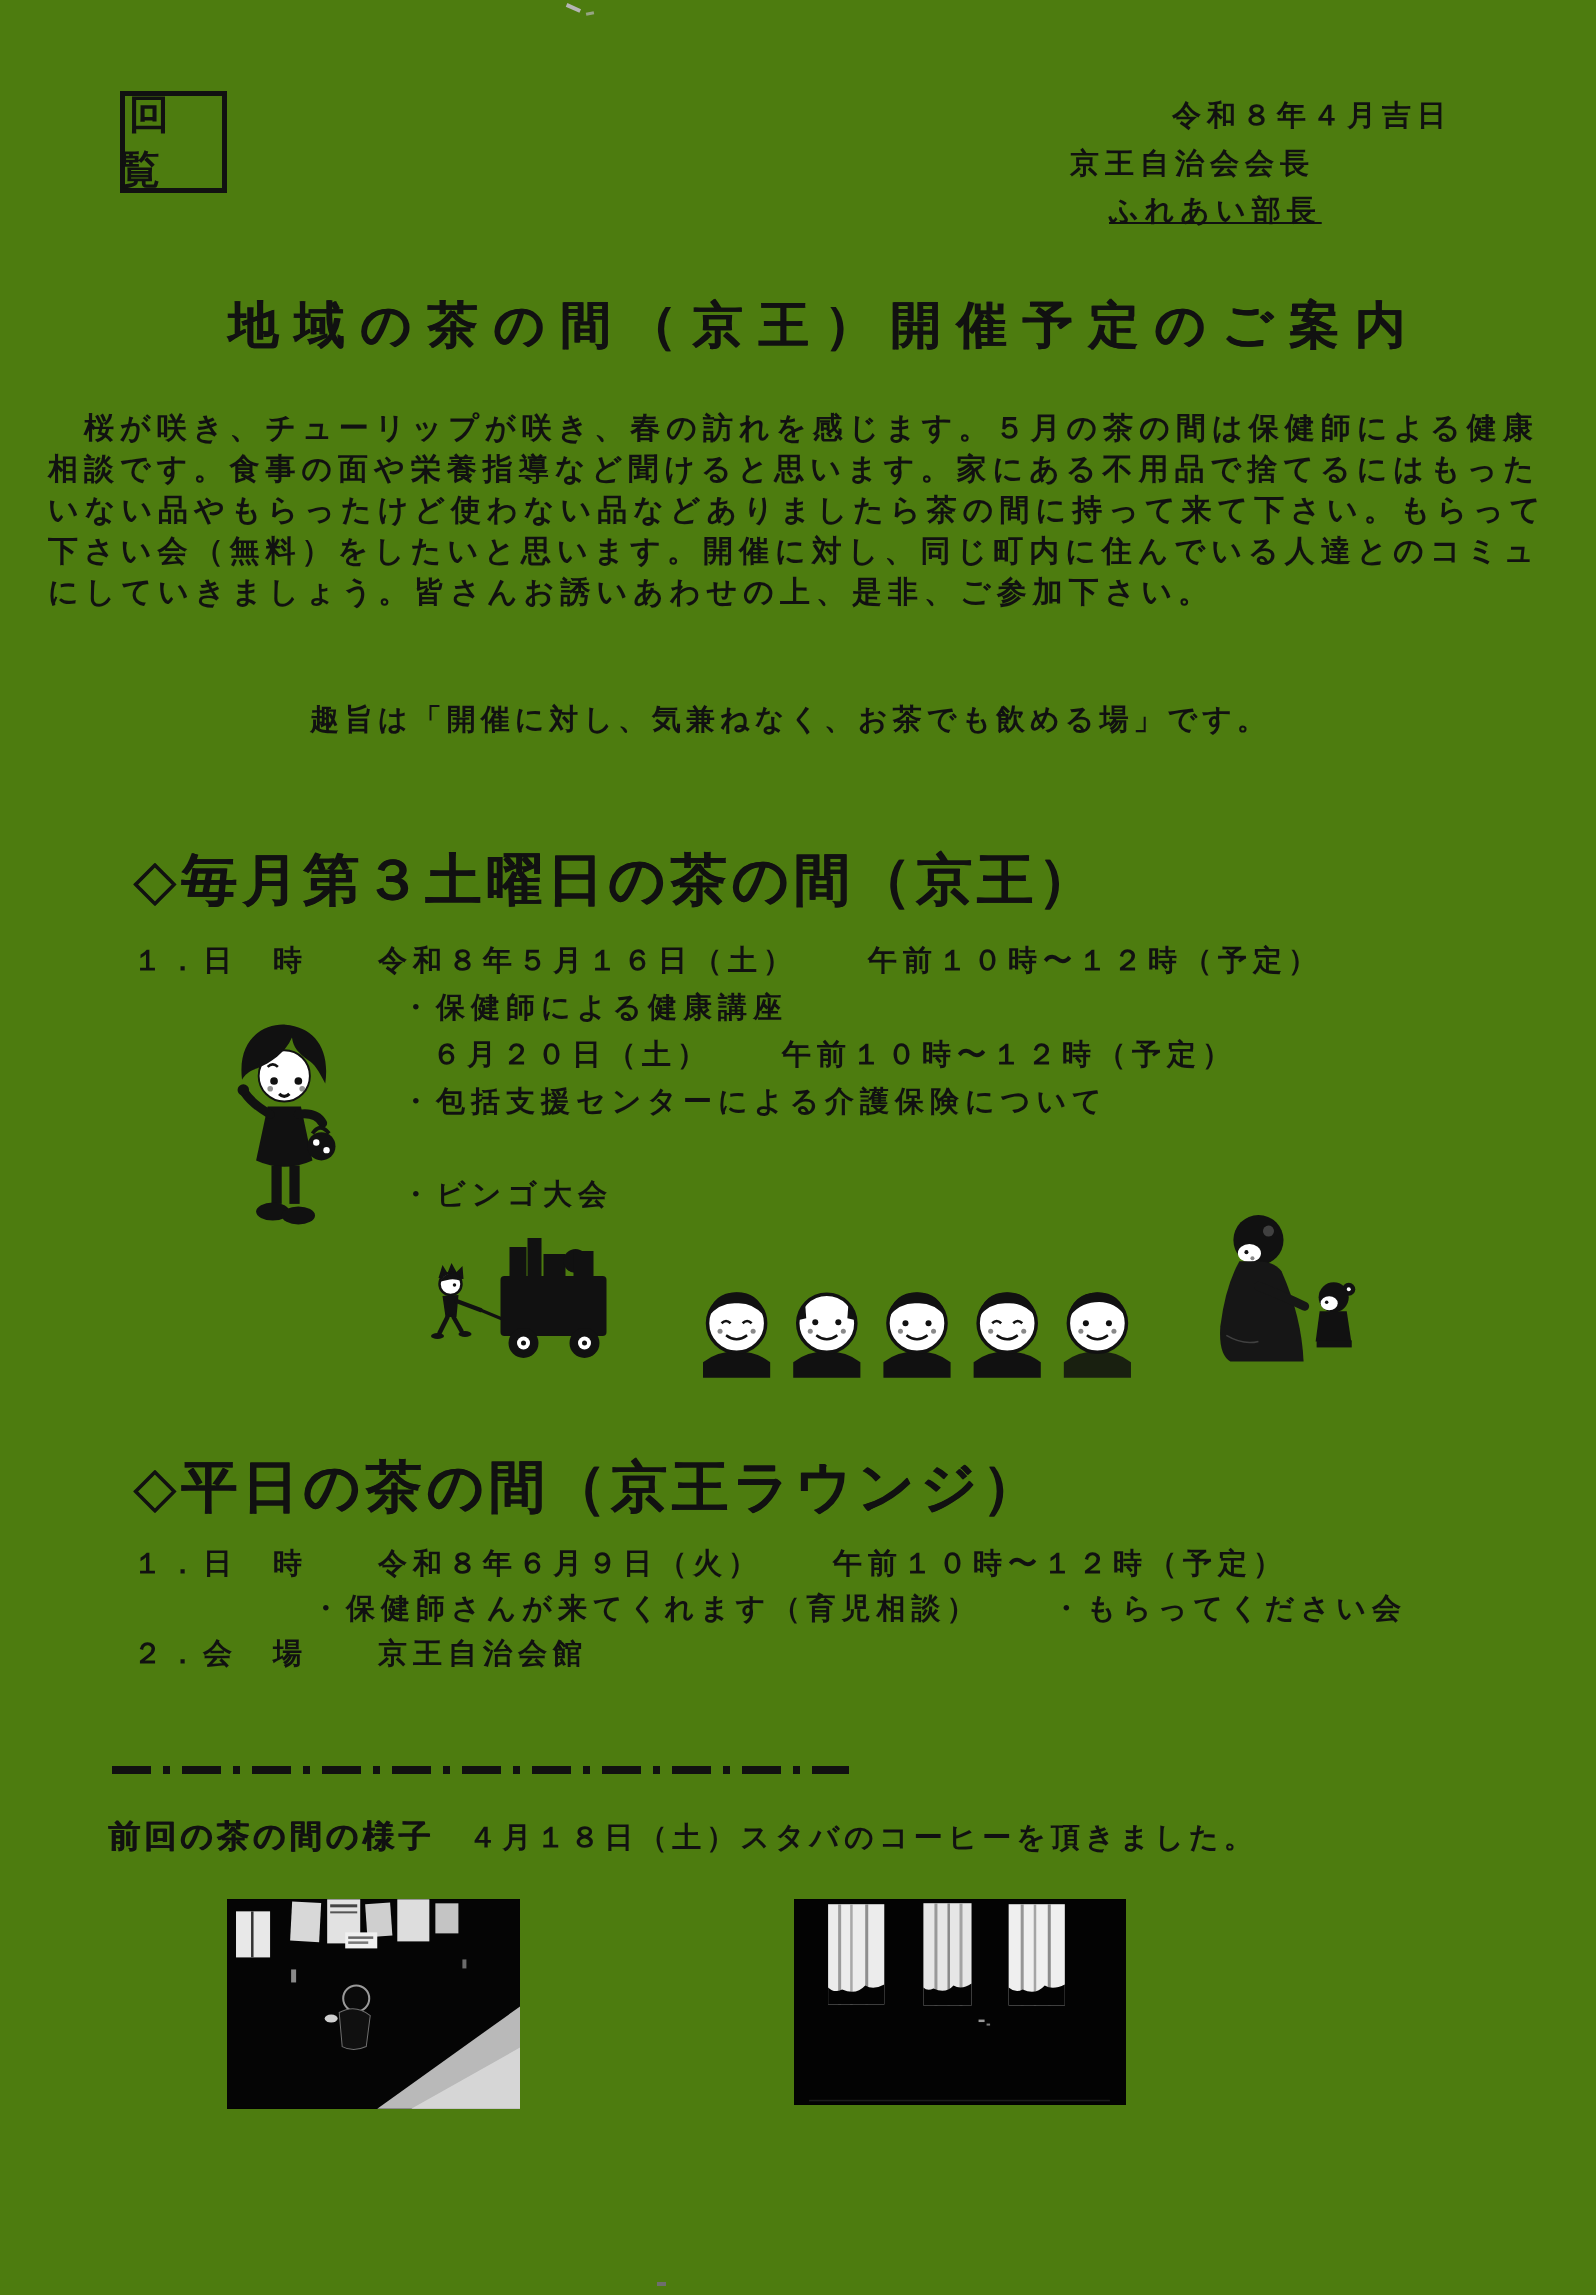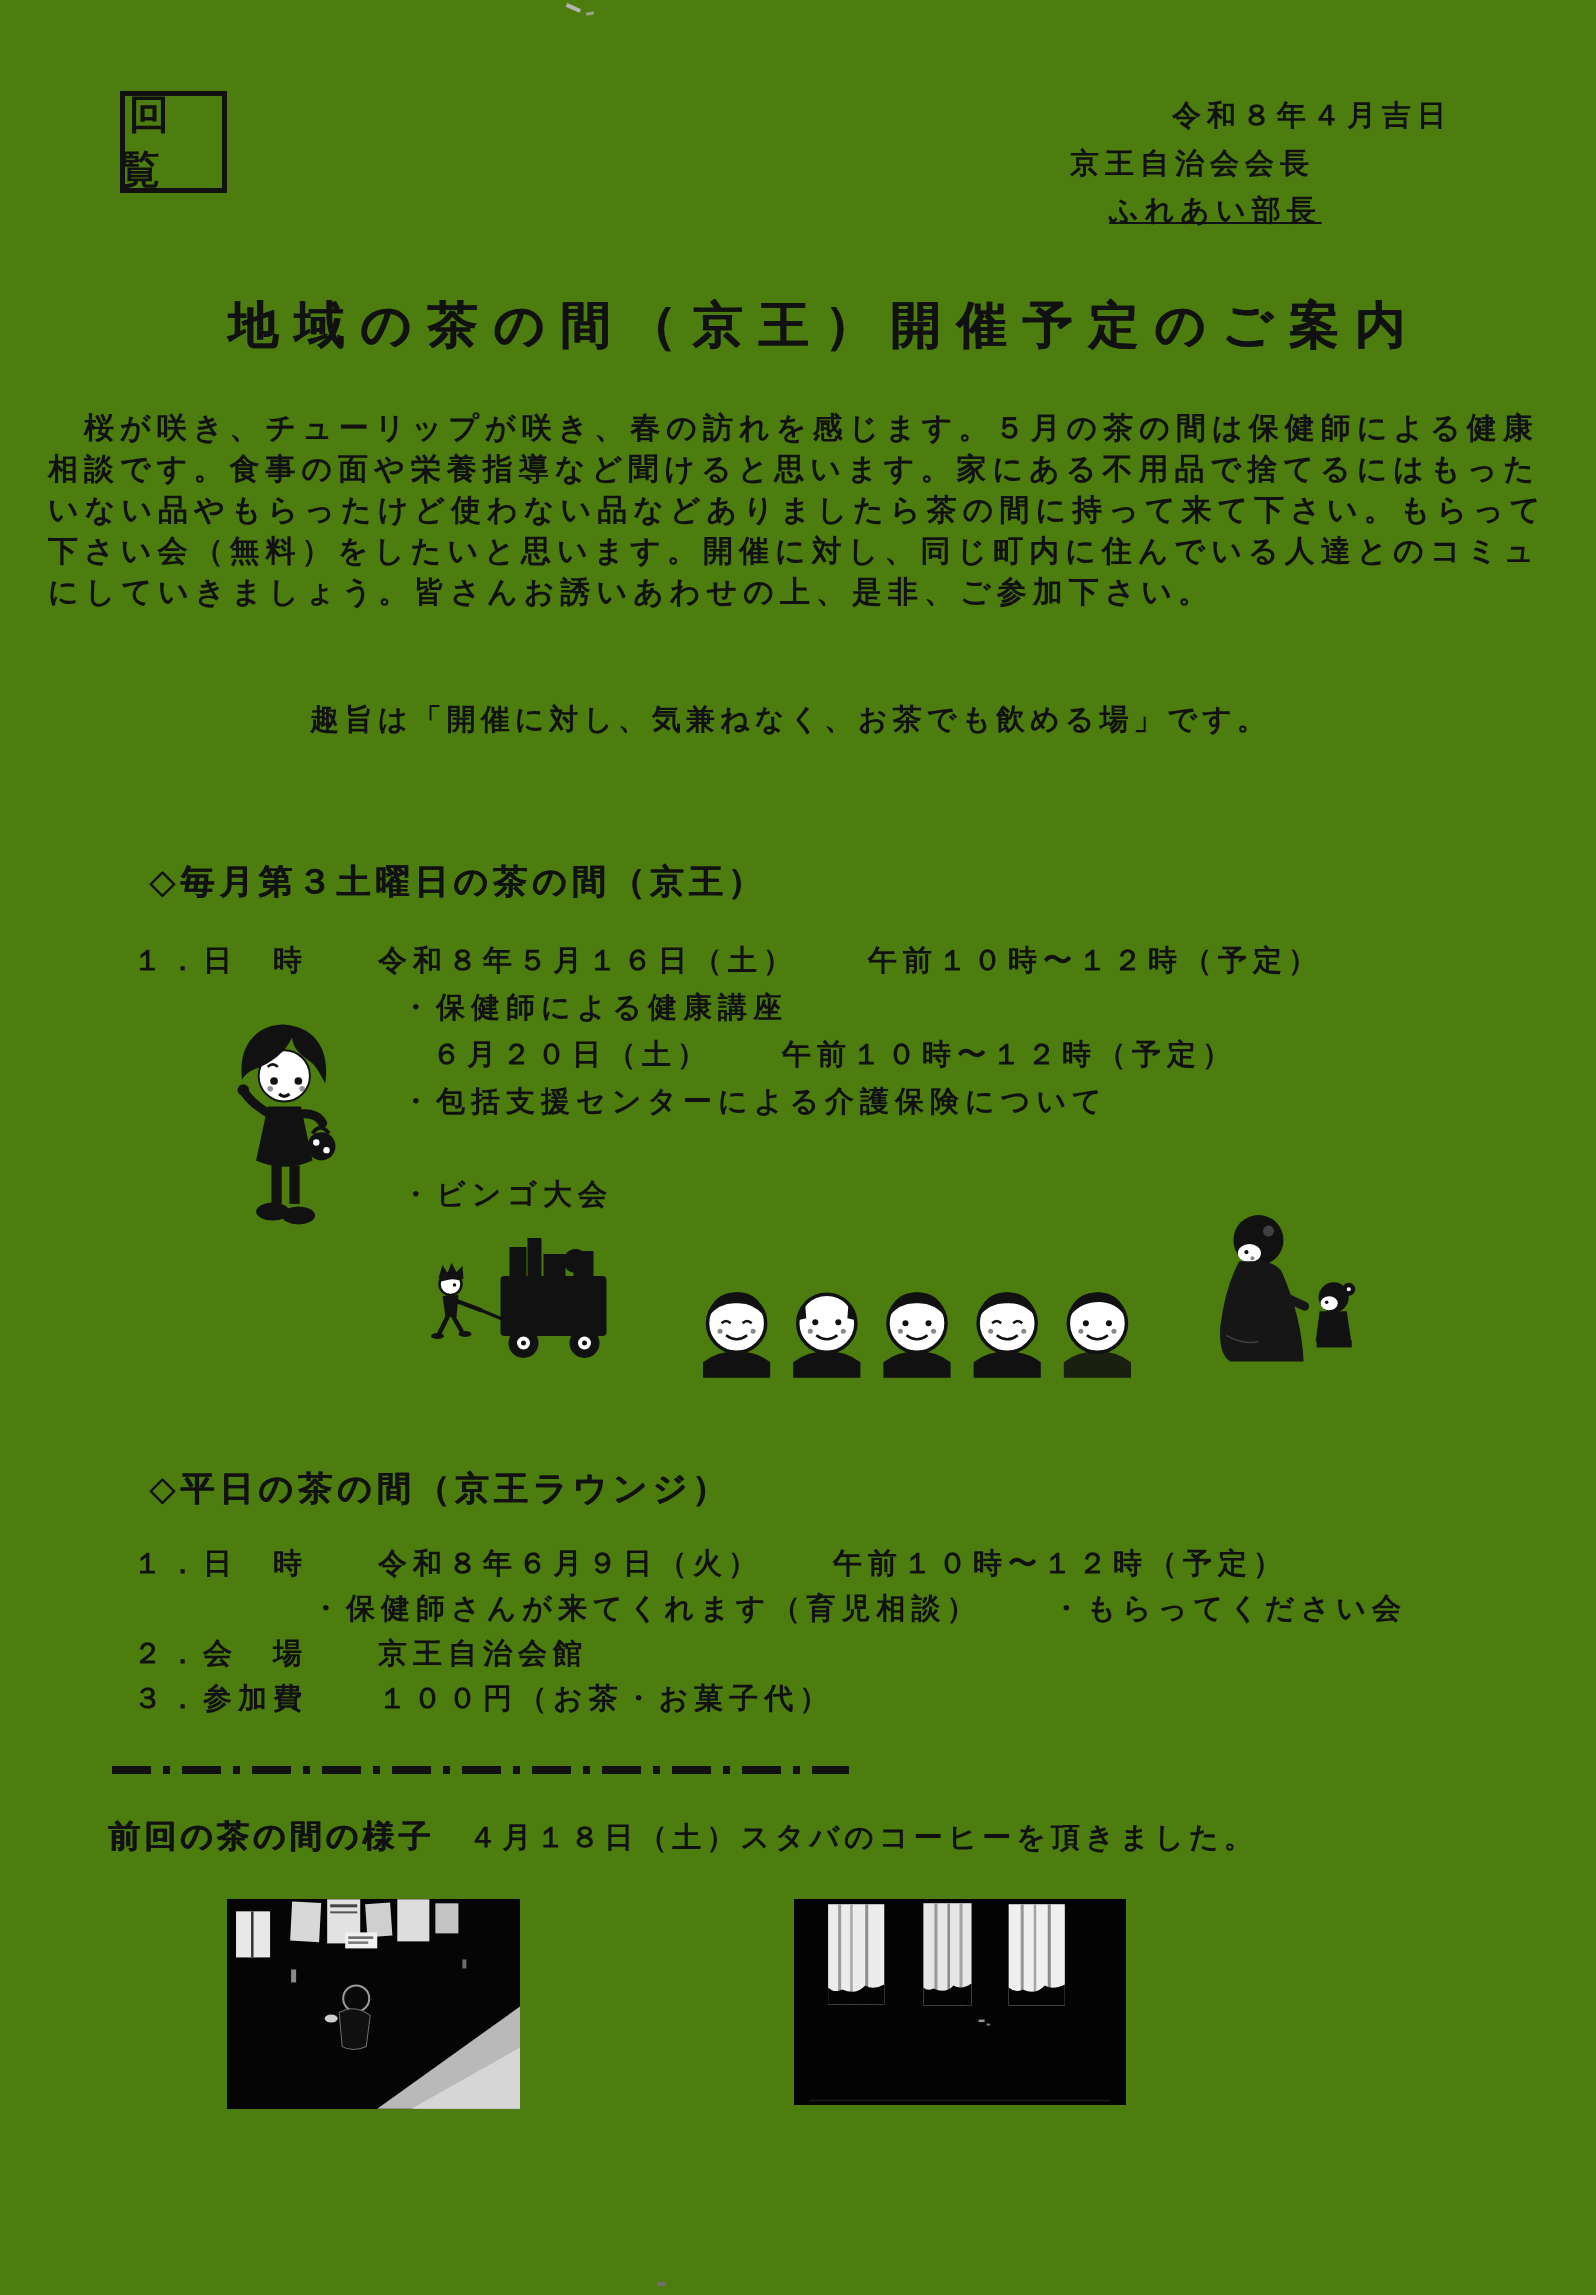--- a/index.html
+++ b/index.html
@@ -28,21 +28,21 @@
     position:absolute;left:228px;top:292px;margin:0;
     font-size:50px;font-weight:900;letter-spacing:16px;white-space:nowrap;
     text-shadow:1px 0 0 #111;
   }
   
   .para{position:absolute;left:48px;top:407px;}
   .pline{font-size:30px;font-weight:700;letter-spacing:6px;line-height:41px;white-space:nowrap;}
   
   .purpose{position:absolute;left:310px;top:700px;font-size:29px;font-weight:800;letter-spacing:5px;white-space:nowrap;}
   
-  .sech{position:absolute;margin:16px;font-size:34px;font-weight:900;letter-spacing:5px;white-space:nowrap;text-shadow:0.8px 0 0 #111;}
+  .sech{position:absolute;margin:0;font-size:56px;font-weight:900;letter-spacing:5px;white-space:nowrap;text-shadow:0.8px 0 0 #111;}
   .s1h{left:133px;top:843px;}
   .s2h{left:133px;top:1450px;}
   
   .sline{position:absolute;font-size:29px;font-weight:700;letter-spacing:6px;white-space:nowrap;}
   .s1l1{left:133px;top:941px;}
   .s1l2{left:401px;top:988px;}
   .s1l3{left:432px;top:1035px;}
   .s1l4{left:401px;top:1082px;}
   .s1l5{left:432px;top:1128px;}
   .s1l6{left:401px;top:1175px;}
@@ -234,21 +234,20 @@
       <circle cx="286" cy="184" r="3.5" fill="#111"></circle>
       <path d="M272,202 L326,202 L335,262 L264,262 Z" fill="#111"></path>
       <rect x="266" y="260" width="70" height="14" fill="#111"></rect>
     </svg>
   </div>
 
   <h2 class="sech s2h">◇平日の茶の間（京王ラウンジ）</h2>
   <div class="sline s2l1">１．日　時　　令和８年６月９日（火）　　午前１０時〜１２時（予定）</div>
   <div class="sline s2l2">・保健師さんが来てくれます（育児相談）　　・もらってください会</div>
   <div class="sline s2l3">２．会　場　　京王自治会館</div>
-  <div class="sline s2l4">３．参加費　　１００円（お茶・お菓子代）</div>
 
   <div class="divider"></div>
 
   <div class="caption">
     <span class="cap-b">前回の茶の間の様子</span><span class="cap-r">　４月１８日（土）スタバのコーヒーを頂きました。</span>
   </div>
 
   <div class="photo photoL">
     <svg width="293" height="210" viewBox="0 0 585 418">
       <rect width="585" height="418" fill="#050505"></rect>

